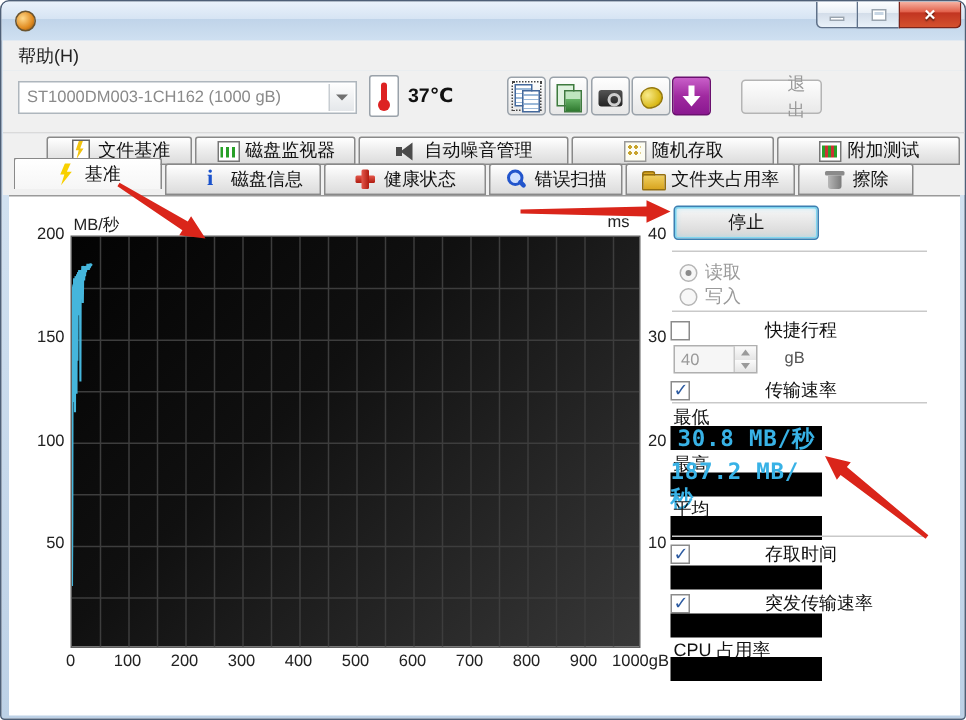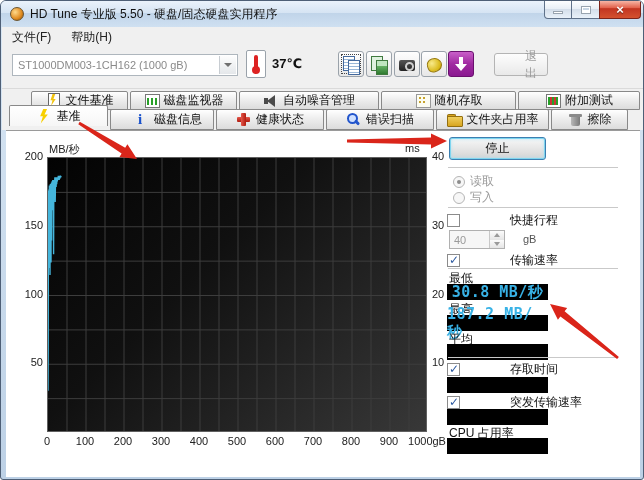--- a/index.html
+++ b/index.html
@@ -133,36 +133,34 @@
   .unit{position:absolute;left:522px;top:232px;font-size:11px;color:#555;z-index:4;}
   #arrow-overlay{position:absolute;left:0;top:0;z-index:60;pointer-events:none;}
 </style>
 </head>
 <body>
 
 <div class="window">
 
   <div class="titlebar">
     <div class="app-icon"></div>
-    <div class="title-text">HD Tune 专业版 5.50 - 硬盘/固态硬盘实用程序</div>
     <div class="winbtns">
       <div class="winbtn min">
           <div class="glyph-min"></div>
         </div>
       <div class="winbtn max">
           <div class="glyph-max"></div>
         </div>
       <div class="winbtn close">
           <span class="glyph-close">×</span>
         </div>
     </div>
   </div>
 
   <div class="menubar">
-    <span class="menu-item">文件(F)</span>
     <span class="menu-item">帮助(H)</span>
   </div>
 
   <div class="toolbar">
     <div class="combo">
       <span>ST1000DM003-1CH162 (1000 gB)</span>
       <div class="combo-btn">
           <div class="arrow-down"></div>
         </div>
     </div>
@@ -217,21 +215,21 @@
           <span class="tab-label">基准</span>
         </div>
         <div class="tab" style="width: 104px; padding-left: 12px;">
           <span class="ticon ticon-info"></span>
           <span class="tab-label">磁盘信息</span>
         </div>
         <div class="tab" style="width: 108px;">
           <span class="ticon ticon-cross"></span>
           <span class="tab-label">健康状态</span>
         </div>
-        <div class="tab" style="width: 108px;">
+        <div class="tab" style="width: 89px;">
           <span class="ticon ticon-magnifier"></span>
           <span class="tab-label">错误扫描</span>
         </div>
         <div class="tab" style="width: 113px;">
           <span class="ticon ticon-folder"></span>
           <span class="tab-label">文件夹占用率</span>
         </div>
         <div class="tab" style="width: 77px;">
           <span class="ticon ticon-trash"></span>
           <span class="tab-label">擦除</span>

